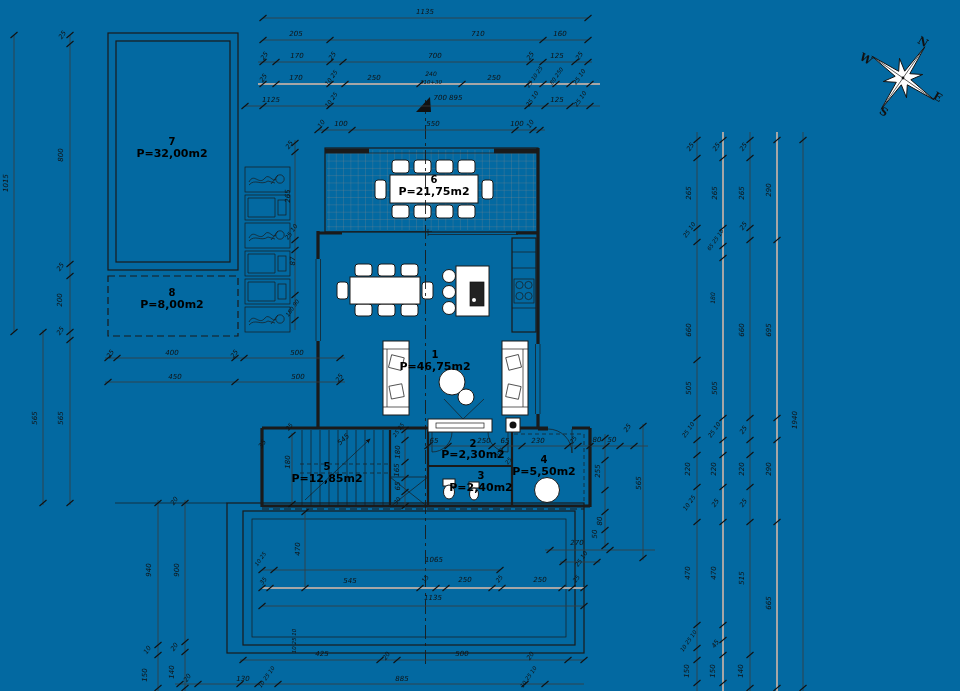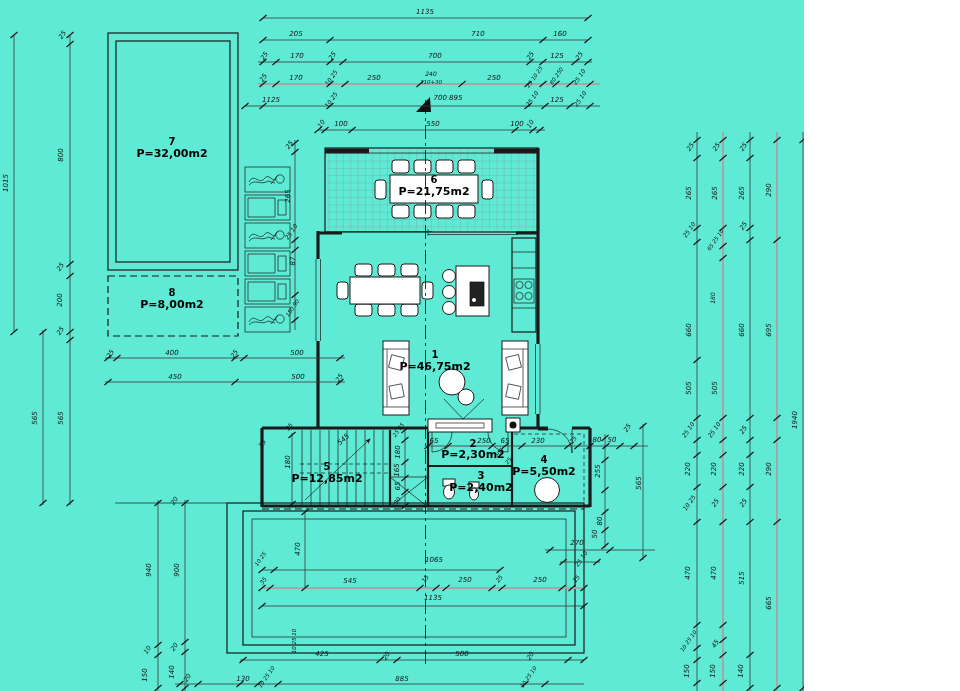--- a/index.html
+++ b/index.html
@@ -1,16 +1,16 @@
 <!DOCTYPE html>
 <html><head>
 <meta charset="utf-8">
 <style>
   html,body{margin:0;padding:0;background:#fff;}
-  #stage{position:relative;width:804px;height:691px;background:#5eead4;overflow:hidden;}
+  #stage{position:relative;width:960px;height:691px;background:#0369a1;overflow:hidden;}
   svg{display:block;}
   .w3{stroke:#1a1a1a;stroke-width:3.2;fill:none;}
   .w5{stroke:#1a1a1a;stroke-width:5;fill:none;}
   .w2{stroke:#1a1a1a;stroke-width:2.2;fill:none;}
   .t{stroke:#1a1a1a;stroke-width:1.2;fill:none;}
   .t7{stroke:#1a1a1a;stroke-width:0.7;fill:none;}
   .dim{stroke:#3a3a3a;stroke-width:0.8;fill:none;}
   .dimg{stroke:#a6a6a6;stroke-width:2;fill:none;}
   .dash{stroke-dasharray:7 4;}
   .dash2{stroke-dasharray:4 3;}

